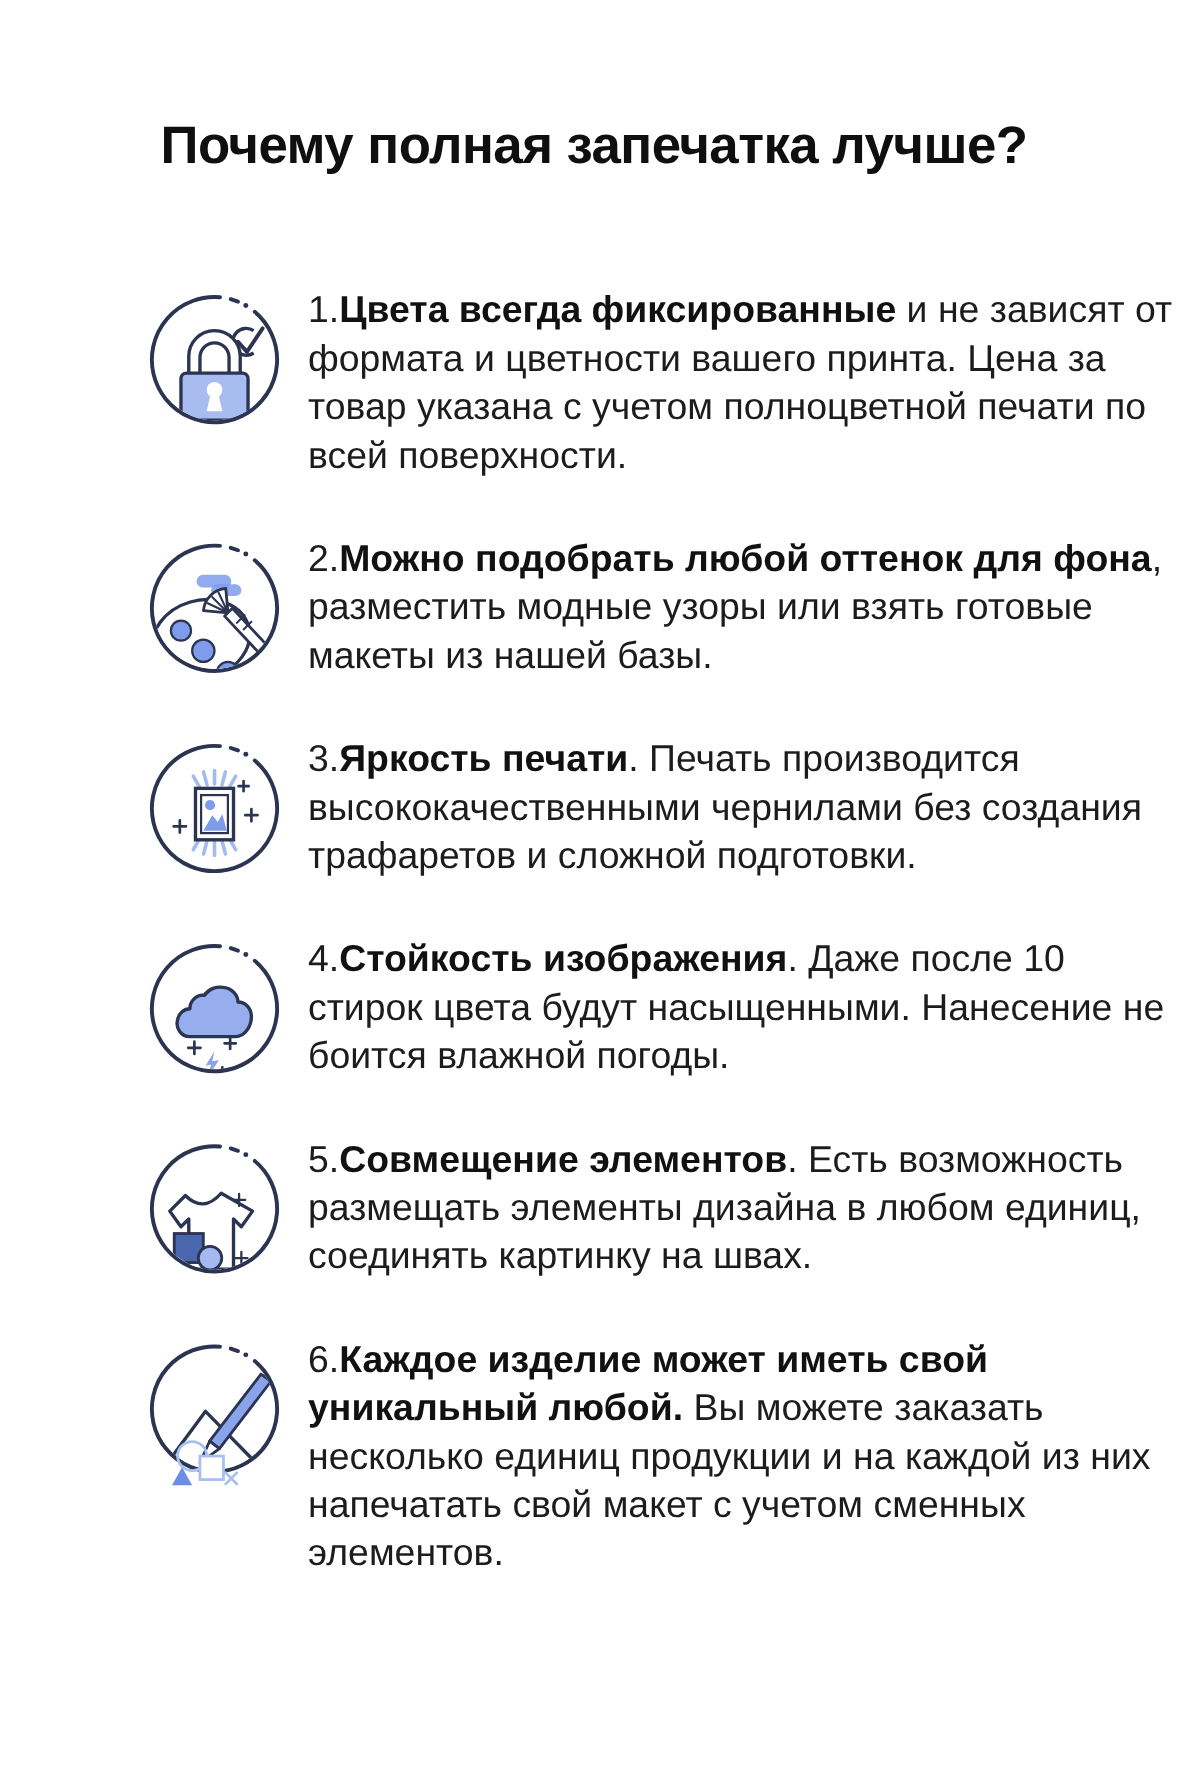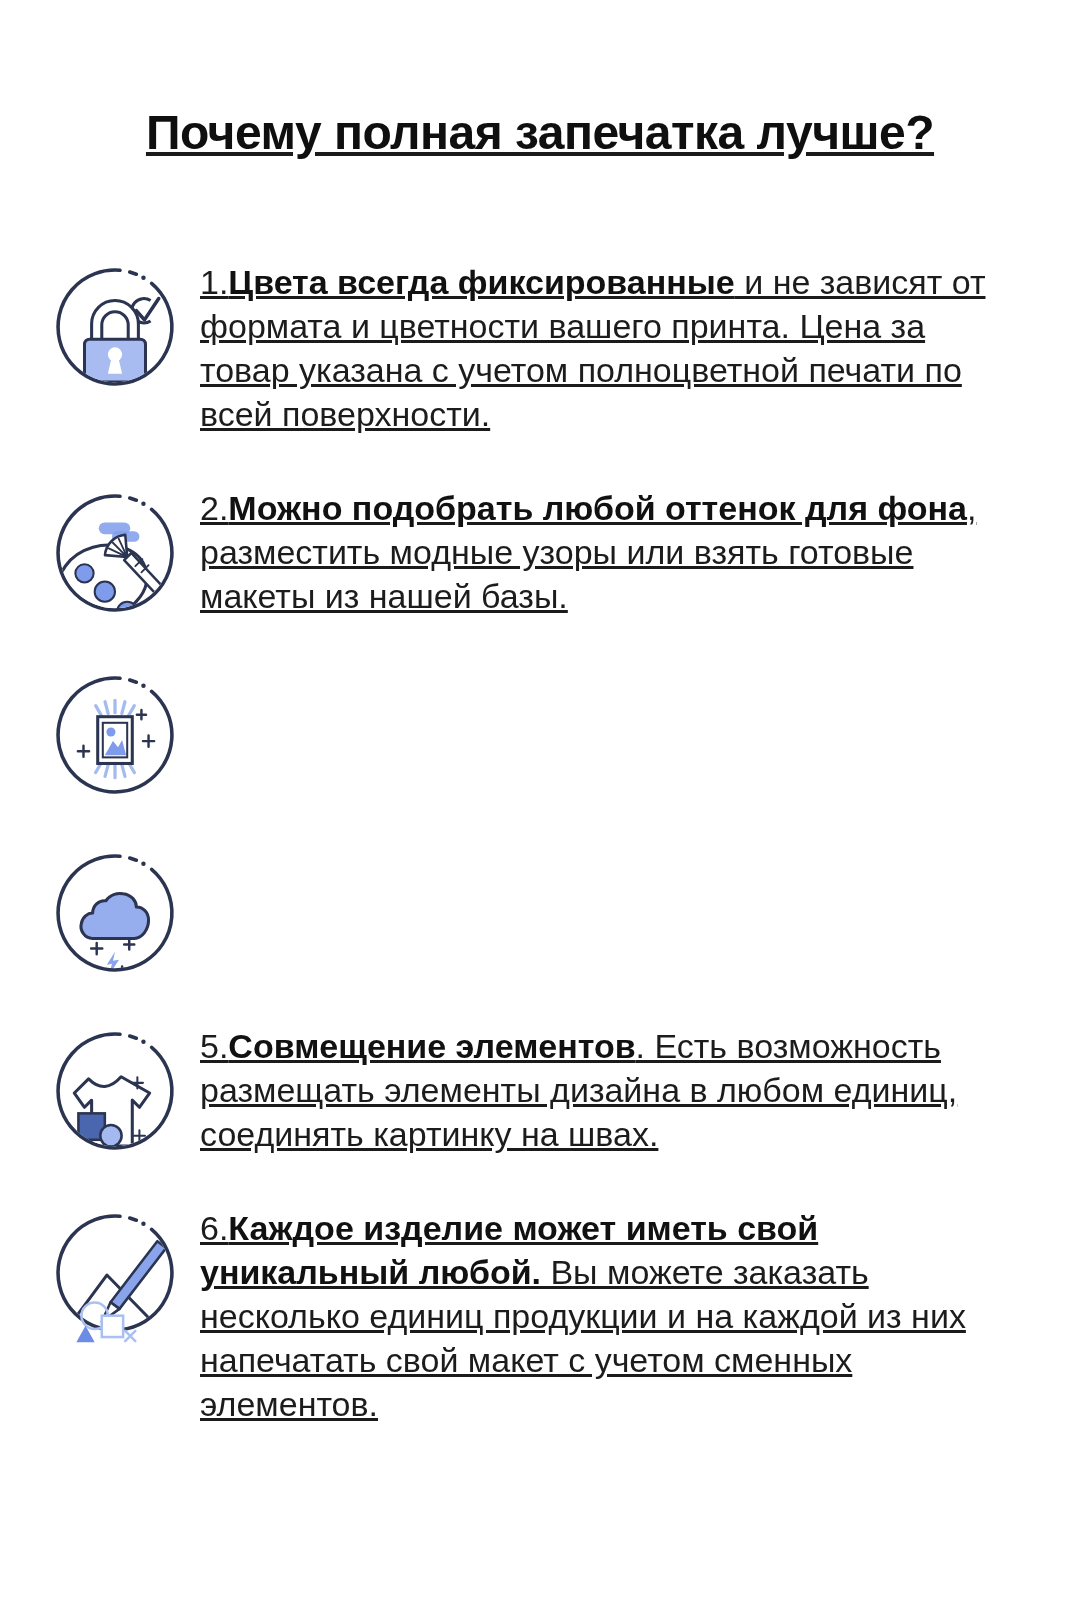--- a/index.html
+++ b/index.html
@@ -1,28 +1,28 @@
 <!DOCTYPE html>
 <html><head>
 <meta charset="utf-8">
 <style>
   html,body{margin:0;padding:0;}
   body{
     width:1080px;height:1620px;background:#ffffff;
     font-family:"Liberation Sans",sans-serif;color:#1b1b1b;
     overflow:hidden;
   }
-  .page{width:1080px;height:1392px;position:relative;text-decoration:underline;}
+  .page{width:1080px;height:1392px;position:relative;}
   .title{
     padding-top:104px;text-align:center;
     font-size:48px;font-weight:bold;color:#0f0f0f;line-height:58px;
     letter-spacing:-0.5px;
   }
   .items{margin-top:98px;}
-  .row{display:flex;align-items:flex-start;padding-left:54px;margin-bottom:50px;}
+  .row{display:flex;align-items:flex-start;padding-left:54px;margin-bottom:50px;justify-content:flex-end;}
   .icon-wrap{width:122px;height:122px;flex-shrink:0;margin-right:24px;margin-top:6px;}
   .icon-wrap svg{width:122px;height:122px;overflow:visible;display:block;}
   .txt{font-size:34px;line-height:44px;width:800px;color:#1c1c1c;}
   .txt b{color:#111;}
   .ring{fill:none;stroke:#2b3450;stroke-width:3.5;stroke-linecap:round;}
   .nv{stroke:#2b3450;stroke-linecap:round;}
 </style>
 </head>
 <body>
 
@@ -114,20 +114,21 @@
               <path d="M93,60.5 L93,71.5 M87.5,66 L98.5,66"></path>
               <path d="M86,35.5 L86,44.5 M81.5,40 L90.5,40"></path>
             </g>
             <rect x="43" y="42" width="34" height="46" fill="#fff" stroke="#2b3450" stroke-width="3"></rect>
             <rect x="48" y="48" width="24" height="34" fill="#fff" stroke="#2b3450" stroke-width="2"></rect>
             <circle cx="56" cy="57" r="4.5" fill="#7e9ceb"></circle>
             <path d="M50,80 L58,66 L63,72 L67,65 L71,80 Z" fill="#7e9ceb"></path>
           </g>
         </svg>
       </div>
+      <div class="txt"><span>3.</span><b>Яркость печати</b><span>. Печать производится высококачественными чернилами без создания трафаретов и сложной подготовки.</span></div>
     </div>
 
     <div class="row">
       <div class="icon-wrap">
         <svg viewBox="0 0 120 120">
           <defs>
               <clipPath id="cp4">
                 <circle cx="60" cy="60" r="54.2"></circle>
               </clipPath>
             </defs>
@@ -138,20 +139,21 @@
             <path d="M38,85 C30,85 25,77 27,70 C28,64 33,60 38,60 C38,53 44,47 51,48 C55,42 62,40 68,41 C76,42 81,48 81,54 C88,54 93,60 93,67 C93,76 87,85 79,85 Z" fill="#97aeee" stroke="#2b3450" stroke-width="3" stroke-linejoin="round"></path>
             <g stroke="#2b3450" stroke-width="2.4" stroke-linecap="round">
               <path d="M42,89.5 L42,100.5 M36.5,95 L47.5,95"></path>
               <path d="M74,86 L74,96 M69,91 L79,91"></path>
               <path d="M67,112.5 L67,123.5 M61.5,118 L72.5,118"></path>
             </g>
             <path d="M60,98 L52,111 L57,110 L54,121 L64,106 L58,107 Z" fill="#8aa4ec"></path>
           </g>
         </svg>
       </div>
+      <div class="txt"><span>4.</span><b>Стойкость изображения</b><span>. Даже после 10 стирок цвета будут насыщенными. Нанесение не боится влажной погоды.</span></div>
     </div>
 
     <div class="row">
       <div class="icon-wrap">
         <svg viewBox="0 0 120 120">
           <defs>
               <clipPath id="cp5">
                 <circle cx="60" cy="60" r="54.2"></circle>
               </clipPath>
             </defs>

